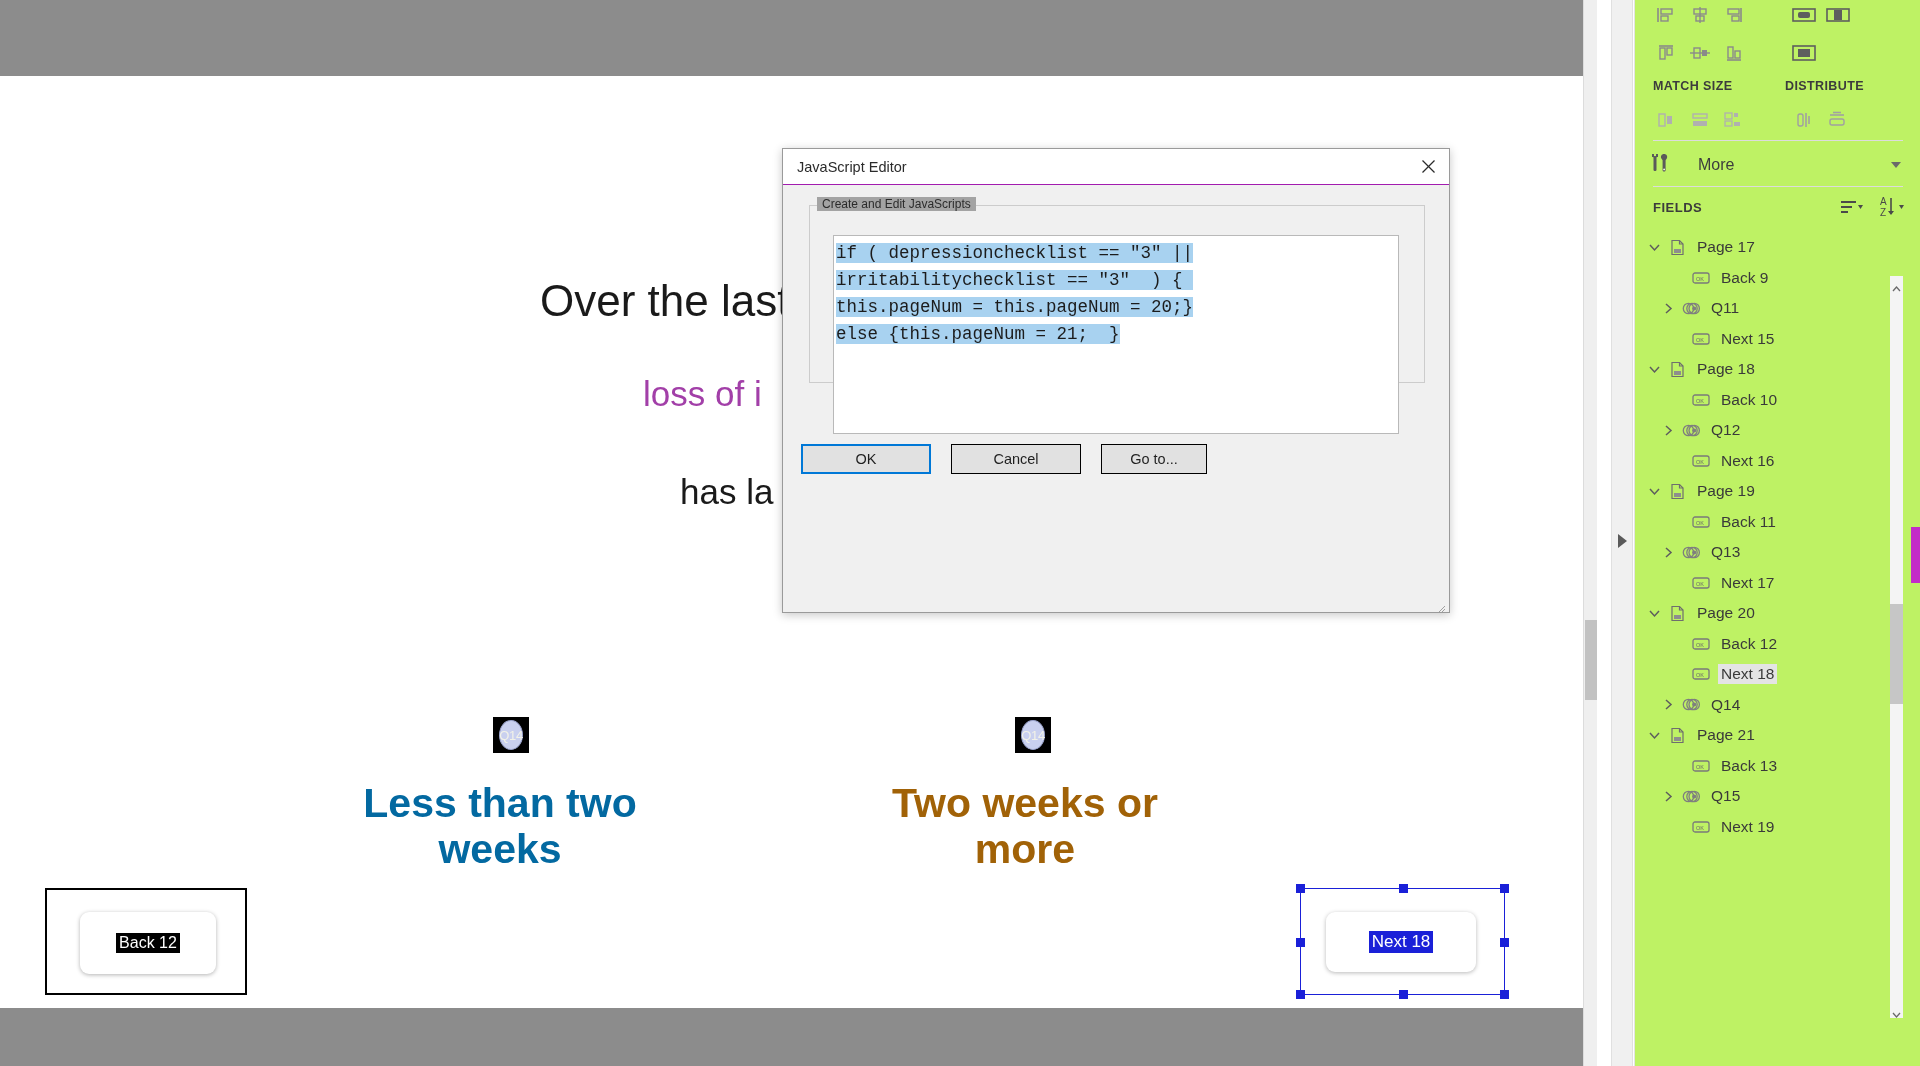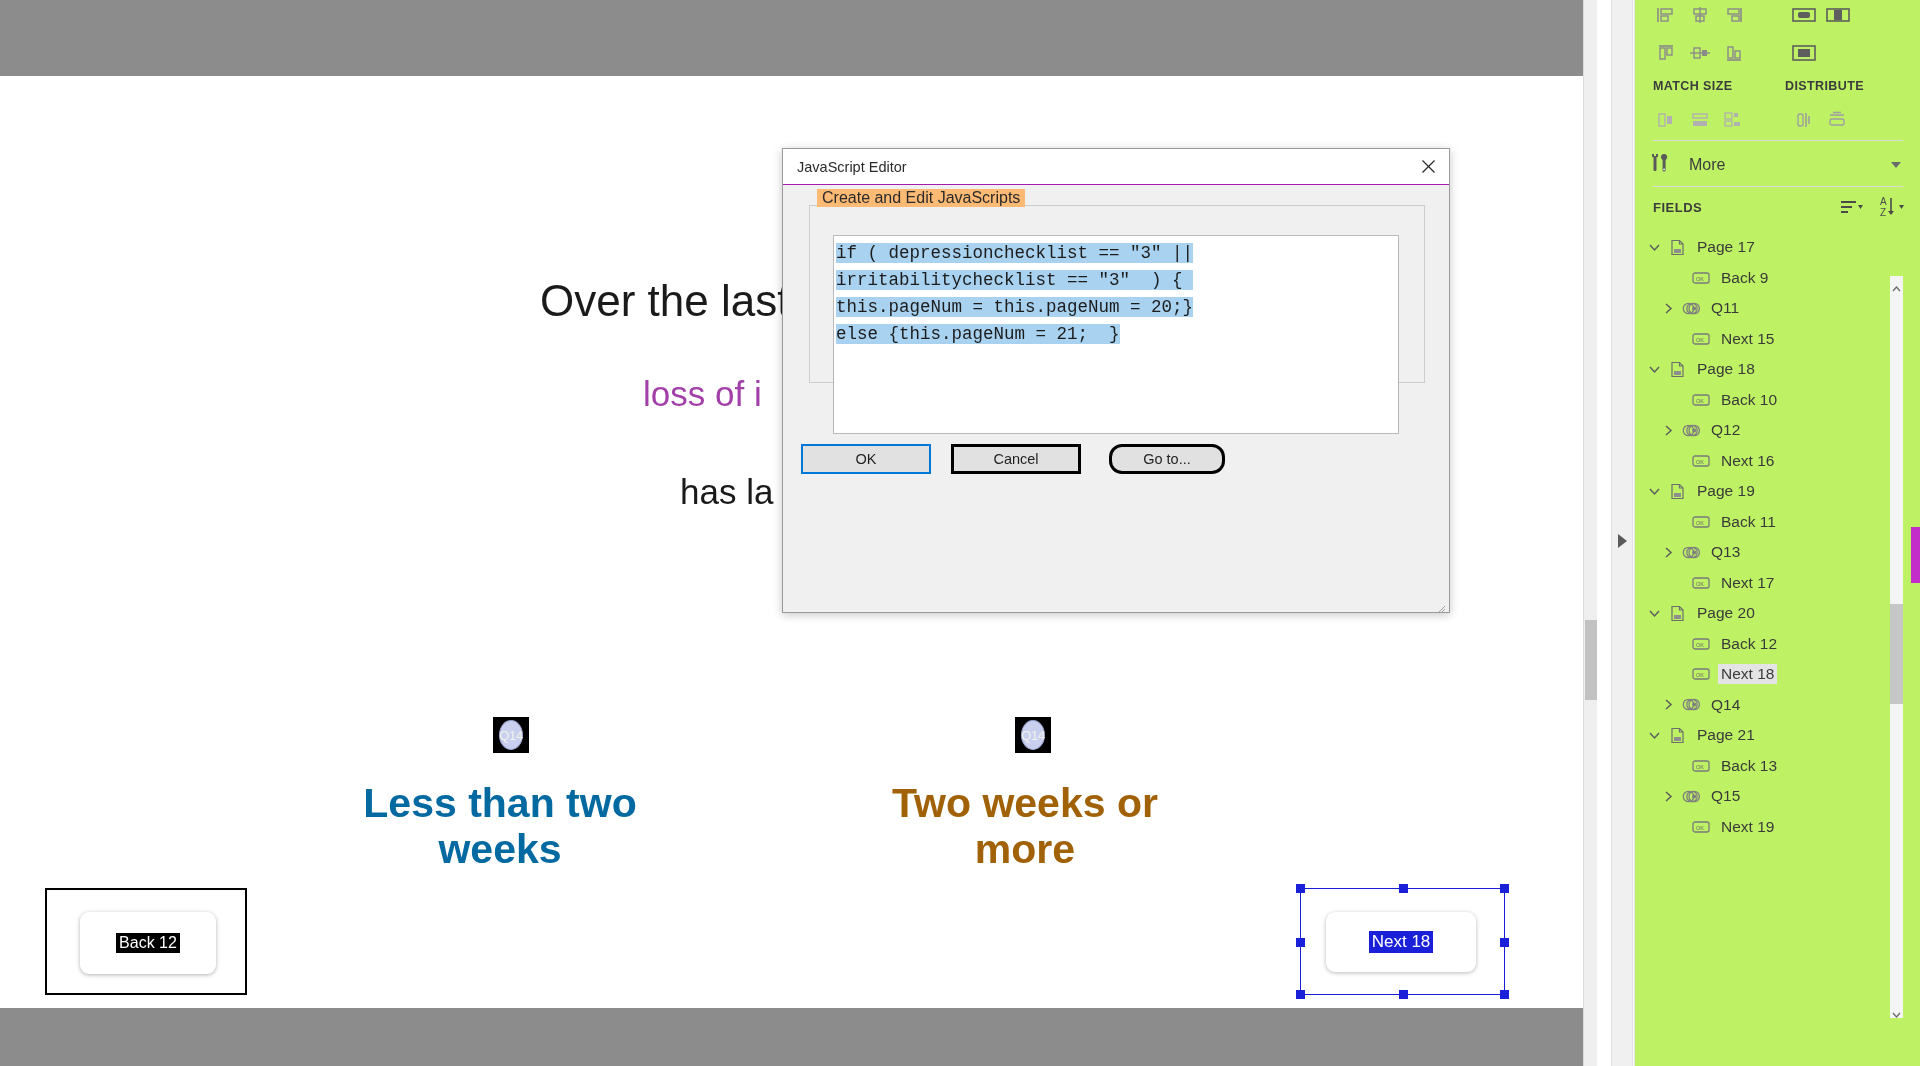--- a/index.html
+++ b/index.html
@@ -196,21 +196,21 @@
     position: absolute; left: 18px; top: 140px;
     width: 250px; height: 1px; background: #dcdcdc;
   }
 
   #more-row {
     position: absolute; left: 14px; top: 147px;
     width: 258px; height: 36px;
     display: flex; align-items: center;
     cursor: pointer;
   }
-  #more-label { margin-left: 14px; font-size: 16px; color: #3d3d3d; text-align: center; }
+  #more-label { margin-left: 23px; font-size: 16px; color: #3d3d3d; text-align: center; }
   #more-caret {
     position: absolute; right: 6px; top: 15px;
     width: 0; height: 0;
     border-left: 5px solid transparent;
     border-right: 5px solid transparent;
     border-top: 6px solid #6a6a6a;
   }
 
   #divider-2 {
     position: absolute; left: 18px; top: 186px;
@@ -310,24 +310,24 @@
     display: flex; align-items: center; justify-content: center;
     cursor: pointer;
   }
   #dlg-group {
     position: absolute; left: 26px; top: 56px;
     width: 616px; height: 178px;
     border: 1px solid #cccccc;
     background: #f0f0f0;
   }
   #dlg-group-label {
-    position: absolute; left: 34px; top: 40px;
-    background: #fdba74;
+    position: absolute; left: 34px; top: 48px;
+    background: #a3a3a3;
     padding: 0 5px;
-    font-size: 16px; color: #2b2b2b;
+    font-size: 12px; color: #2b2b2b;
   }
   #code-box {
     position: absolute; left: 50px; top: 86px;
     width: 566px; height: 199px;
     background: #ffffff;
     border: 1px solid #b9b9b9;
     padding: 4px 2px 2px 2px;
     overflow: hidden;
   }
   #code-text {
@@ -341,33 +341,33 @@
     background: #a8d2f0;
   }
   #dlg-buttons {
     position: absolute; left: 0; top: 295px;
     width: 100%; height: 60px;
   }
   .dlg-btn {
     position: absolute;
     height: 30px;
     background: #e1e1e1;
-    border: 3px solid #000000;
+    border: 1px solid #000000;
     font-size: 14.5px;
     color: #1f1f1f;
     display: flex; align-items: center; justify-content: center;
     cursor: pointer;
     font-family: "Liberation Sans", sans-serif;
   }
   #btn-ok {
     left: 18px; top: 0; width: 130px;
     border: 2px solid #0078d7;
   }
   #btn-cancel { left: 168px; top: 0; width: 130px; }
-  #btn-goto { left: 326px; top: 0; width: 116px; border-radius: 13px; }
+  #btn-goto { left: 318px; top: 0; width: 106px; }
   #dlg-resize {
     position: absolute; right: 3px; bottom: 3px;
     width: 10px; height: 10px;
   }
 </style>
 </head>
 <body>
 
 <div id="app">
 

